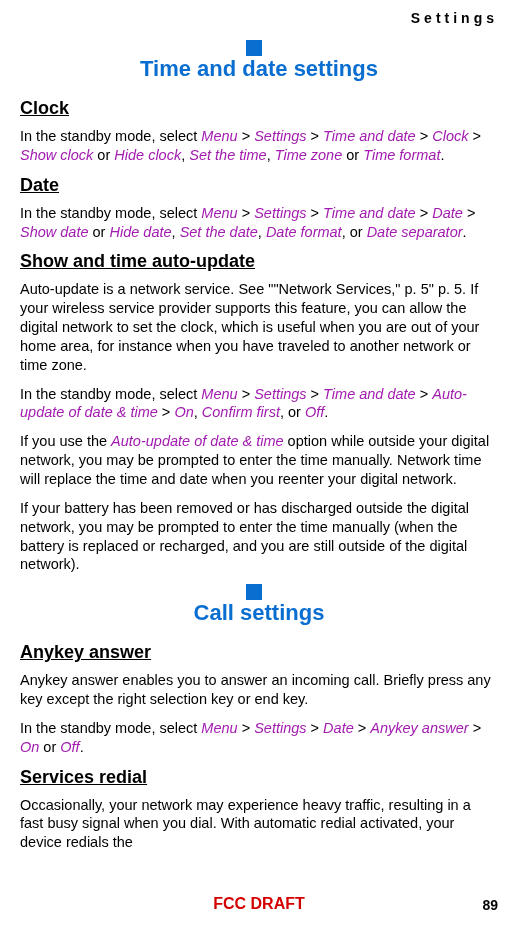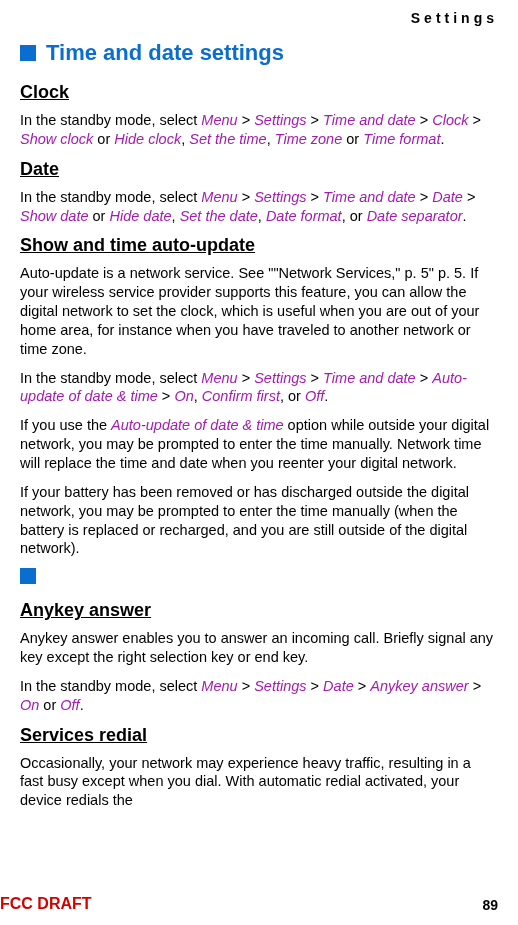--- a/index.html
+++ b/index.html
@@ -20,20 +20,21 @@
       margin-bottom: 14px;
     }
     .section-heading {
       display: flex;
       align-items: center;
       color: #0a6ed1;
       font-size: 22px;
       font-weight: bold;
       margin-bottom: 16px;
       margin-top: 6px;
+      flex-direction: column;
     }
     .section-heading .square {
       display: inline-block;
       width: 16px;
       height: 16px;
       background: #0a6ed1;
       margin-right: 10px;
     }
     .sub-heading {
       font-size: 18px;
@@ -42,20 +43,21 @@
       margin-top: 10px;
       margin-bottom: 8px;
     }
     .body-text {
       font-size: 14.5px;
       line-height: 1.3;
       margin-bottom: 10px;
     }
     .link { color: #a21caf; font-style: italic; }
     .fcc-draft {
+      text-align: center;
       color: #d40000;
       font-weight: bold;
       font-size: 16px;
       position: absolute;
       bottom: 12px;
       left: 0;
       right: 0;
       margin-top: 48px;
     }
     .page-number {
@@ -91,25 +93,26 @@
 <p class="body-text">
   <span>In the standby mode, select </span><span class="link">Menu</span><span> &gt; </span><span class="link">Settings</span><span> &gt; </span><span class="link">Time and date</span><span> &gt; </span><span class="link">Auto-update of date &amp; time</span><span> &gt; </span><span class="link">On</span>, <span class="link">Confirm first</span><span>, or </span><span class="link">Off</span><span>.</span>
 </p>
 <p class="body-text">
   <span>If you use the </span><span class="link">Auto-update of date &amp; time</span><span> option while outside your digital network, you may be prompted to enter the time manually. Network time will replace the time and date when you reenter your digital network.</span>
 </p>
 <p class="body-text">If your battery has been removed or has discharged outside the digital network, you may be prompted to enter the time manually (when the battery is replaced or recharged, and you are still outside of the digital network).</p>
 
 <div class="section-heading">
   <span class="square"></span>
+  <span>Call settings</span>
 </div>
 
 <div class="sub-heading">Anykey answer</div>
-<p class="body-text">Anykey answer enables you to answer an incoming call. Briefly signal any key except the right selection key or end key.</p>
+<p class="body-text">Anykey answer enables you to answer an incoming call. Briefly press any key except the right selection key or end key.</p>
 <p class="body-text">
   <span>In the standby mode, select </span><span class="link">Menu</span><span> &gt; </span><span class="link">Settings</span><span> &gt; </span><span class="link">Date</span><span> &gt; </span><span class="link">Anykey answer</span><span> &gt; </span><span class="link">On</span><span> or </span><span class="link">Off</span><span>.</span>
 </p>
 
 <div class="sub-heading">Services redial</div>
-<p class="body-text">Occasionally, your network may experience heavy traffic, resulting in a fast busy except when you dial. With automatic redial activated, your device redials the</p>
+<p class="body-text">Occasionally, your network may experience heavy traffic, resulting in a fast busy signal when you dial. With automatic redial activated, your device redials the</p>
 
 <div class="fcc-draft">FCC DRAFT</div>
 <div class="page-number">89</div>
 
 </body></html>

